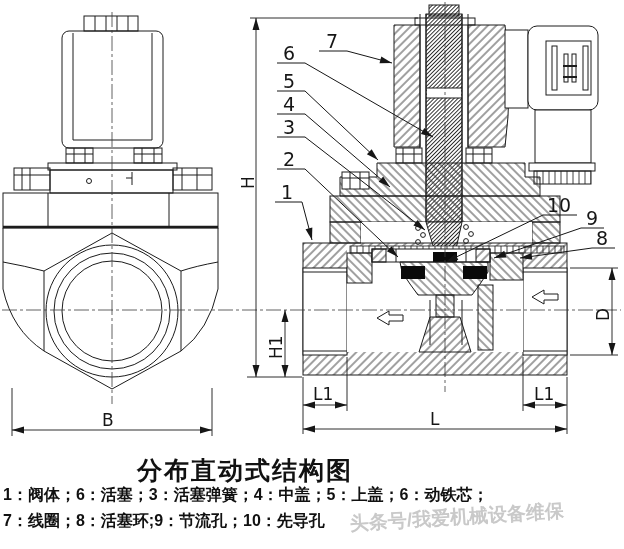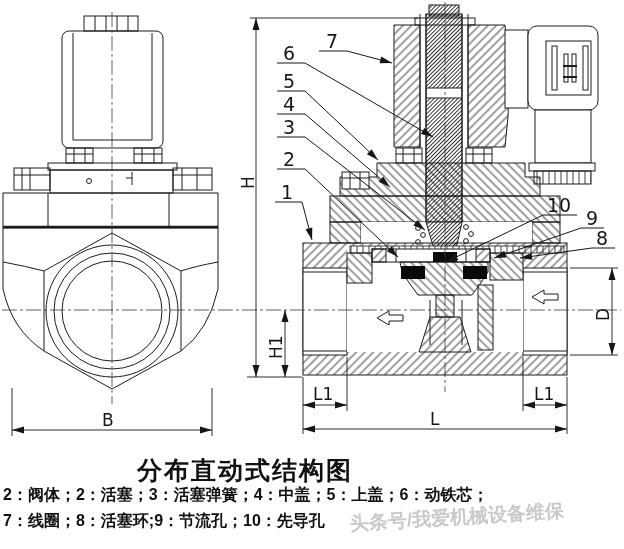--- a/index.html
+++ b/index.html
@@ -320,16 +320,16 @@
       <line x1="570" y1="268" x2="618" y2="268"></line>
       <line x1="570" y1="355" x2="618" y2="355"></line>
       <line x1="612" y1="268" x2="612" y2="355" marker-start="url(#arrS)" marker-end="url(#arrE)"></line>
       <text class="dim" stroke="none" transform="rotate(-90 603 314)" x="596" y="320">D</text>
     </g>
   </g>
 </svg>
 
 <div class="wm">头条号/我爱机械设备维保</div>
 <div class="title">分布直动式结构图</div>
-<div class="lg lg1">2：阀体；2：活塞；3：活塞弹簧；4：中盖；5：上盖；6：动铁芯；</div>
+<div class="lg lg1">1：阀体；6：活塞；3：活塞弹簧；4：中盖；5：上盖；6：动铁芯；</div>
 <div class="lg lg2">7：线圈；8：活塞环;9：节流孔；10：先导孔</div>
 
 </div>
 
 </body></html>

